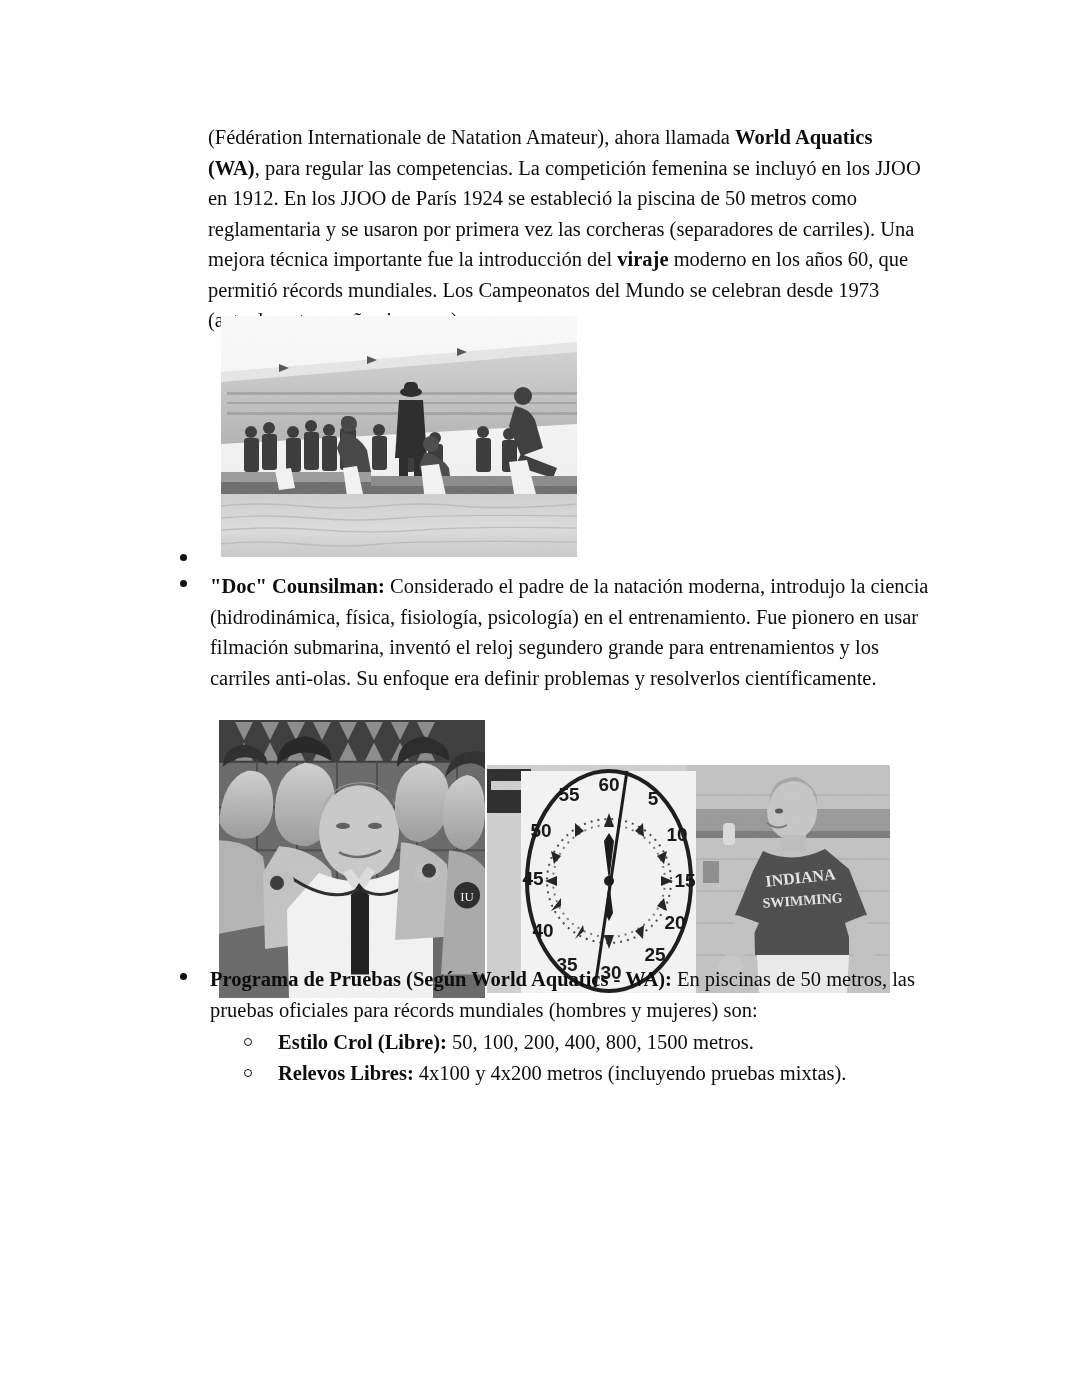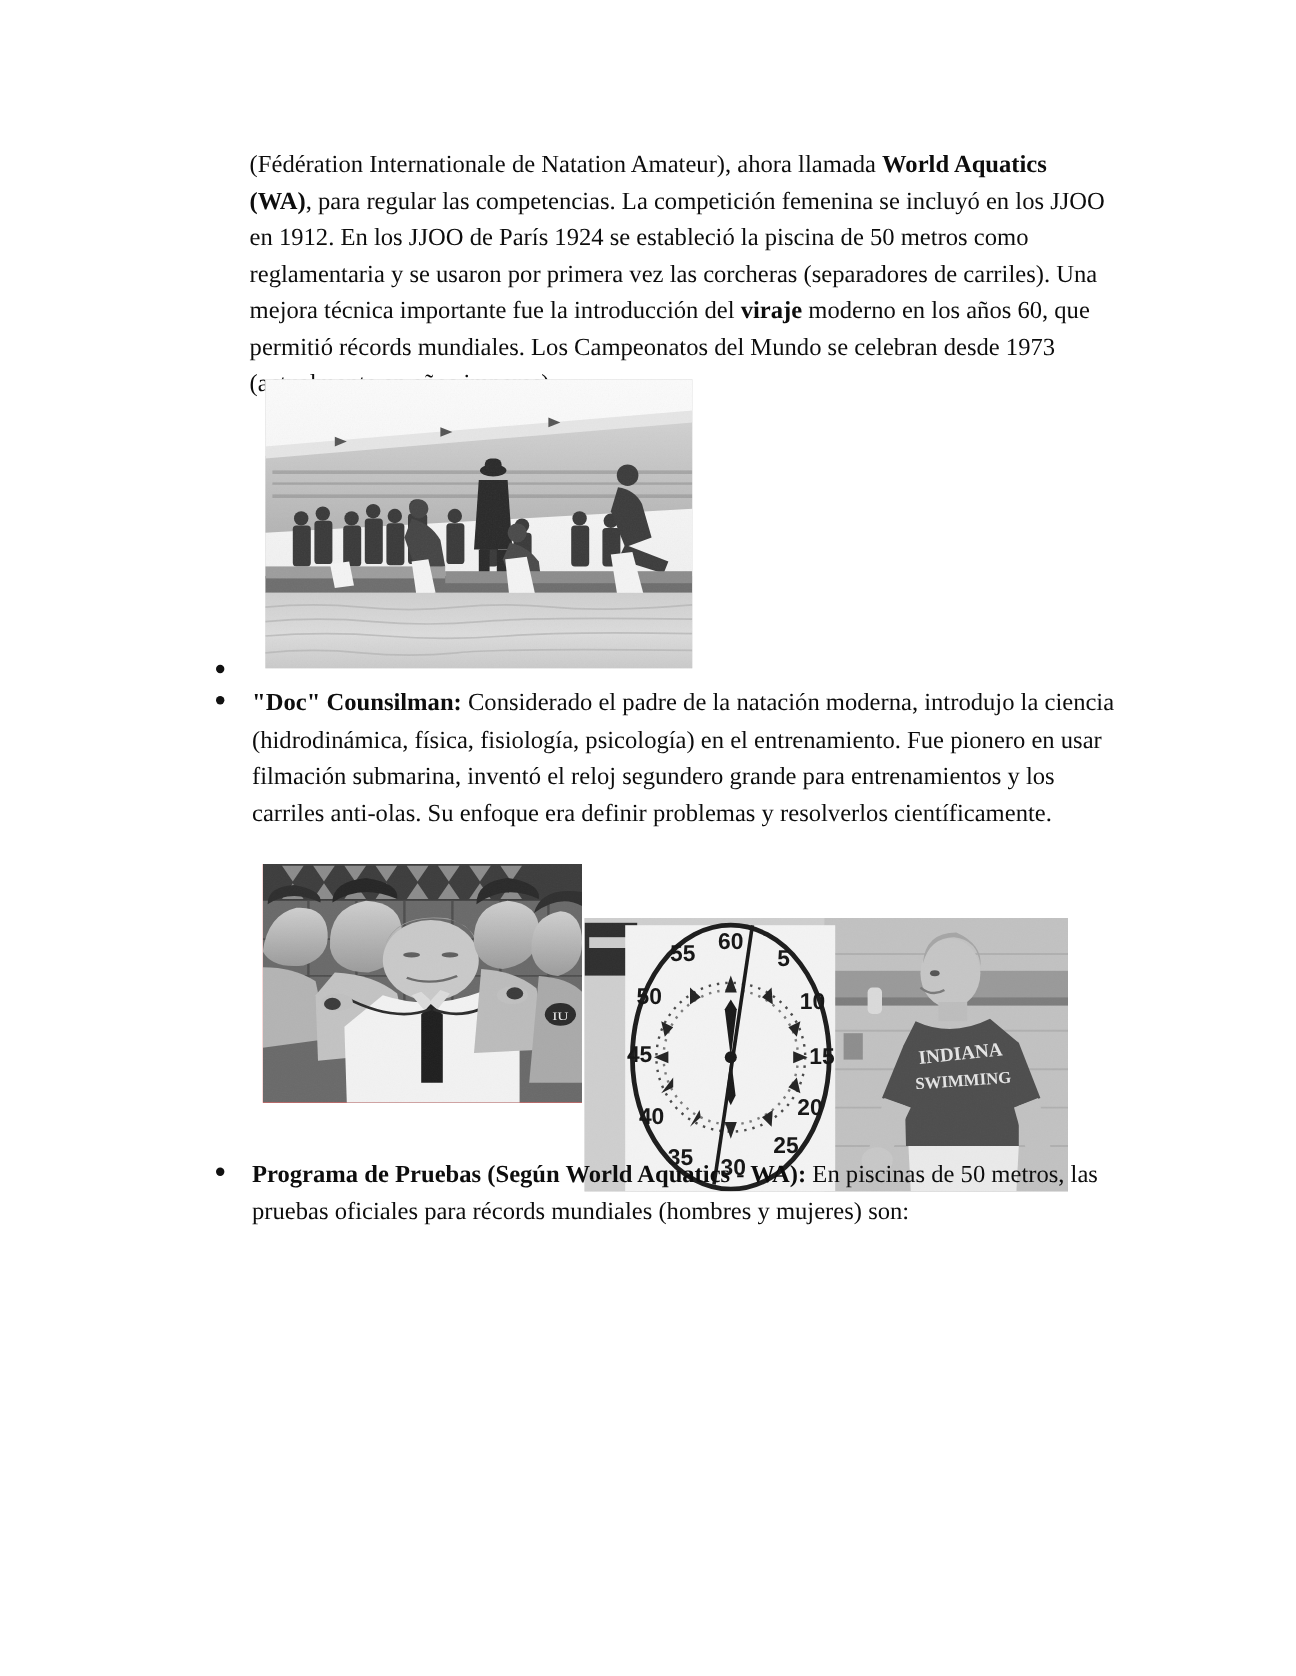--- a/index.html
+++ b/index.html
@@ -73,23 +73,23 @@
     top: 0;
     width: 1080px;
     height: 1397px;
     pointer-events: none;
   }
   .fig-coach {
     position: absolute;
     left: 219px;
     top: 720px;
     width: 266px;
-    height: 199px;
+    height: 278px;
     overflow: hidden;
-    background: #ef4444;
+    background: #3b82f6;
     pointer-events: auto;
   }
   .fig-clock {
     position: absolute;
     left: 487px;
     top: 765px;
     width: 403px;
     height: 228px;
     overflow: hidden;
     background: #d5d5d5;
@@ -484,16 +484,24 @@
       </svg>
     </div>
   </div>
 
   <div class="prog">
     <div class="lead">
       <span class="dot"></span>
       <b>Programa de Pruebas (Según World Aquatics - WA):</b><span> En piscinas de 50 metros, las pruebas oficiales para récords mundiales (hombres y mujeres) son:</span>
     </div>
     <div class="sub-list">
+      <div class="sub-row">
+        <span class="circ"></span>
+        <b>Estilo Crol (Libre):</b><span> 50, 100, 200, 400, 800, 1500 metros.</span>
+      </div>
+      <div class="sub-row">
+        <span class="circ"></span>
+        <b>Relevos Libres:</b><span> 4x100 y 4x200 metros (incluyendo pruebas mixtas).</span>
+      </div>
     </div>
   </div>
 
 </div>
 
 </body></html>

